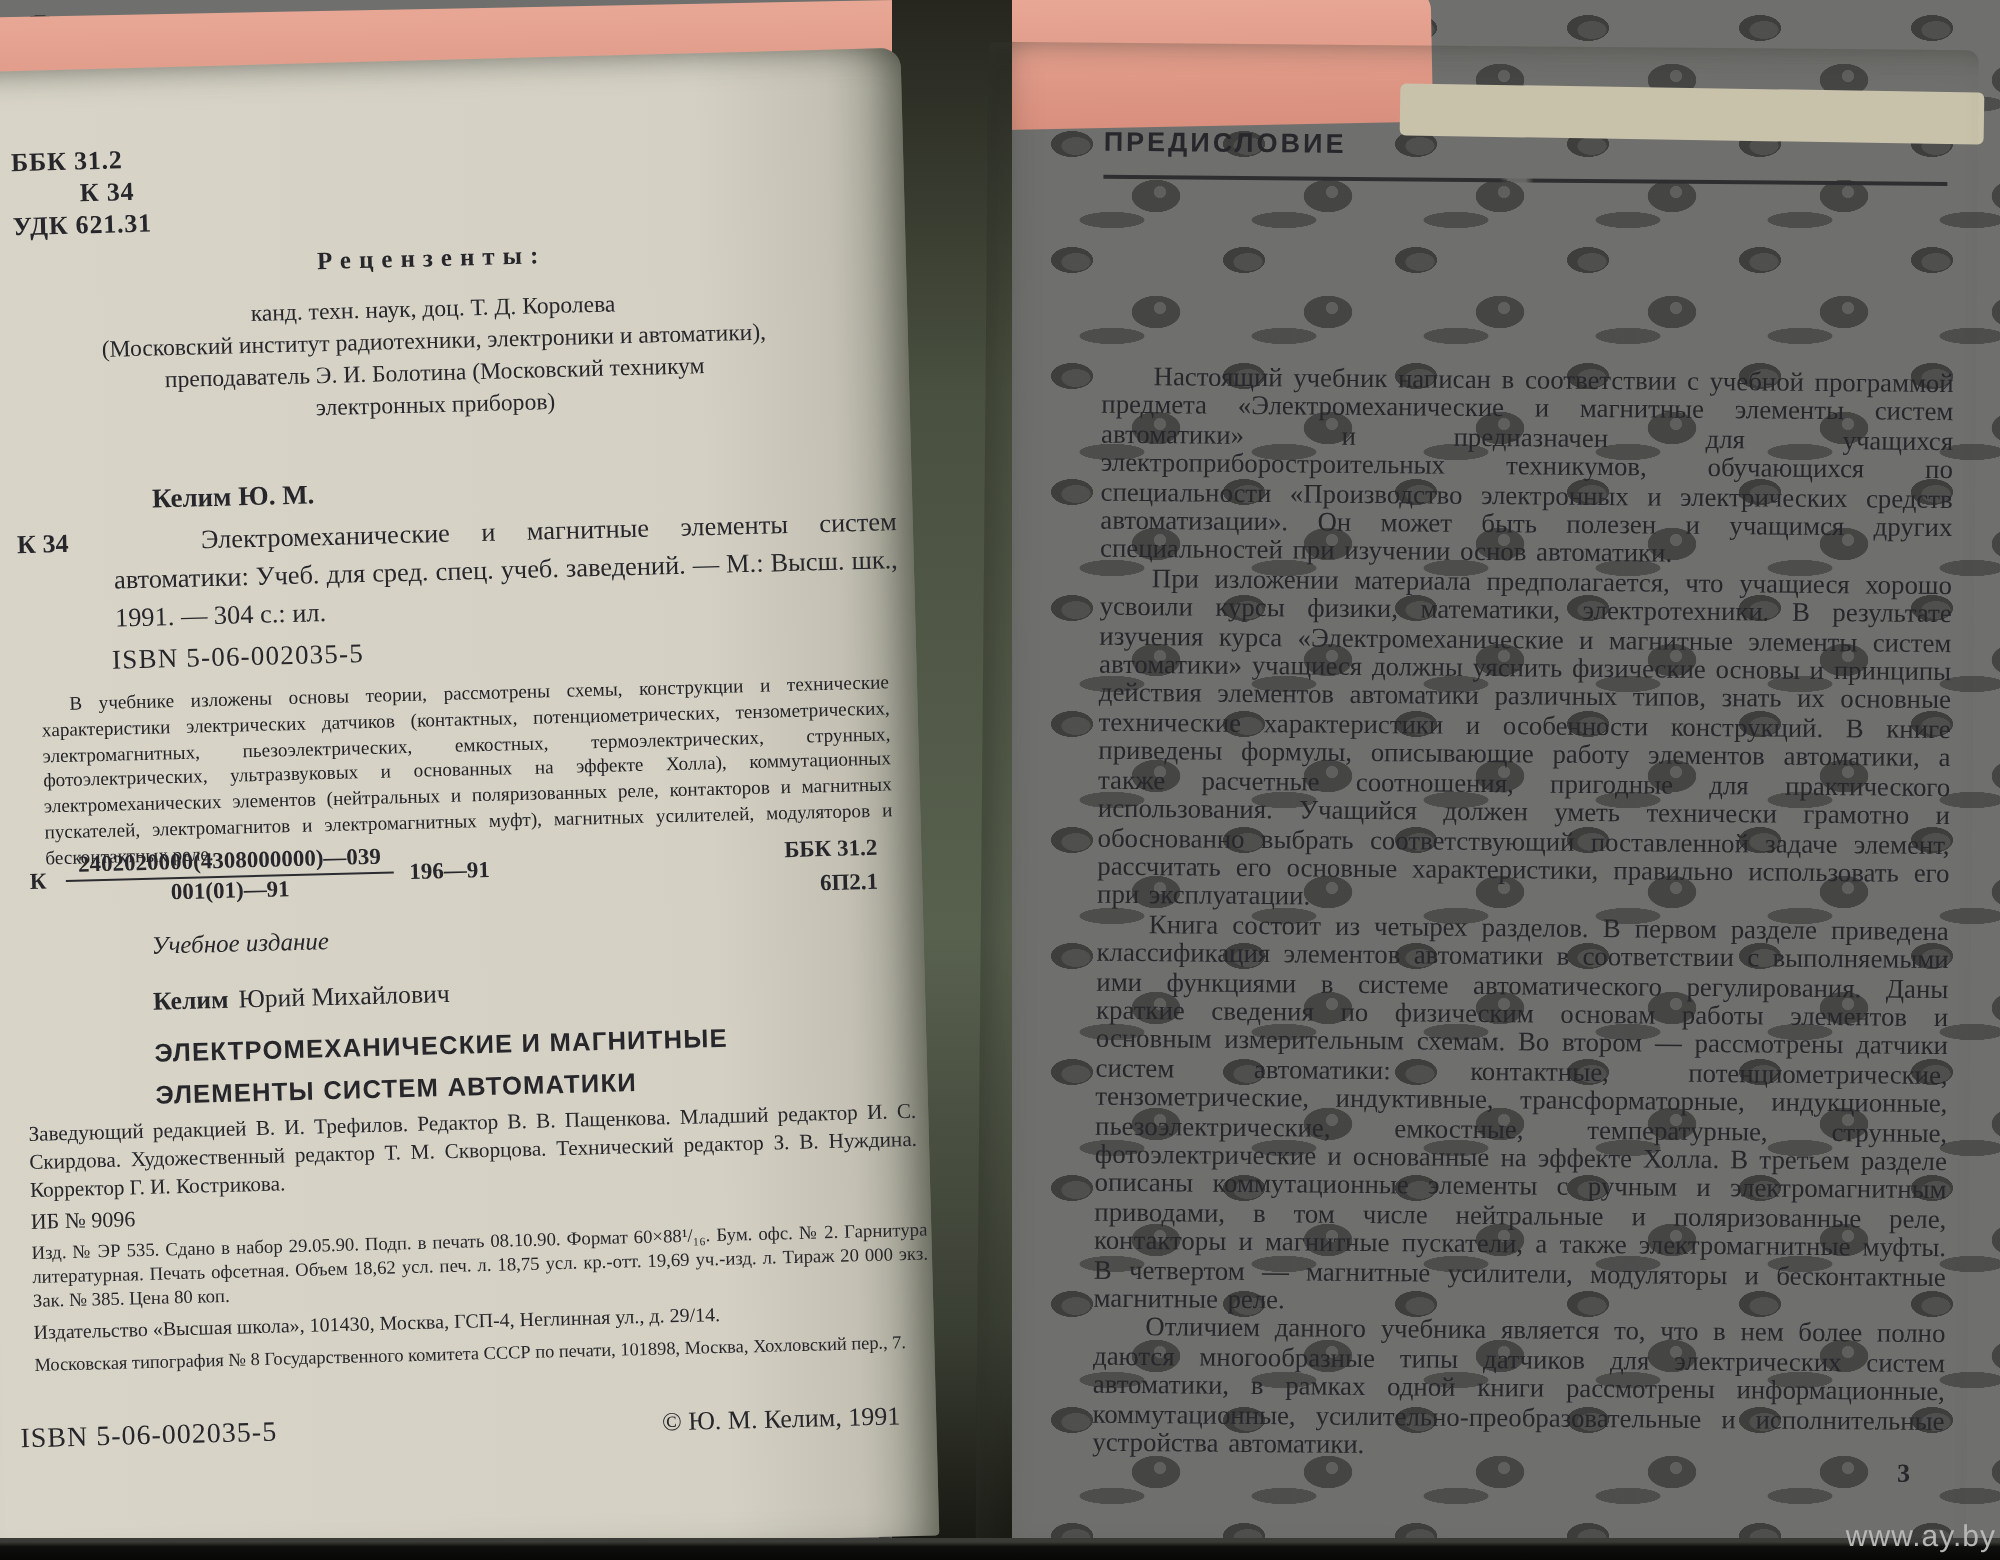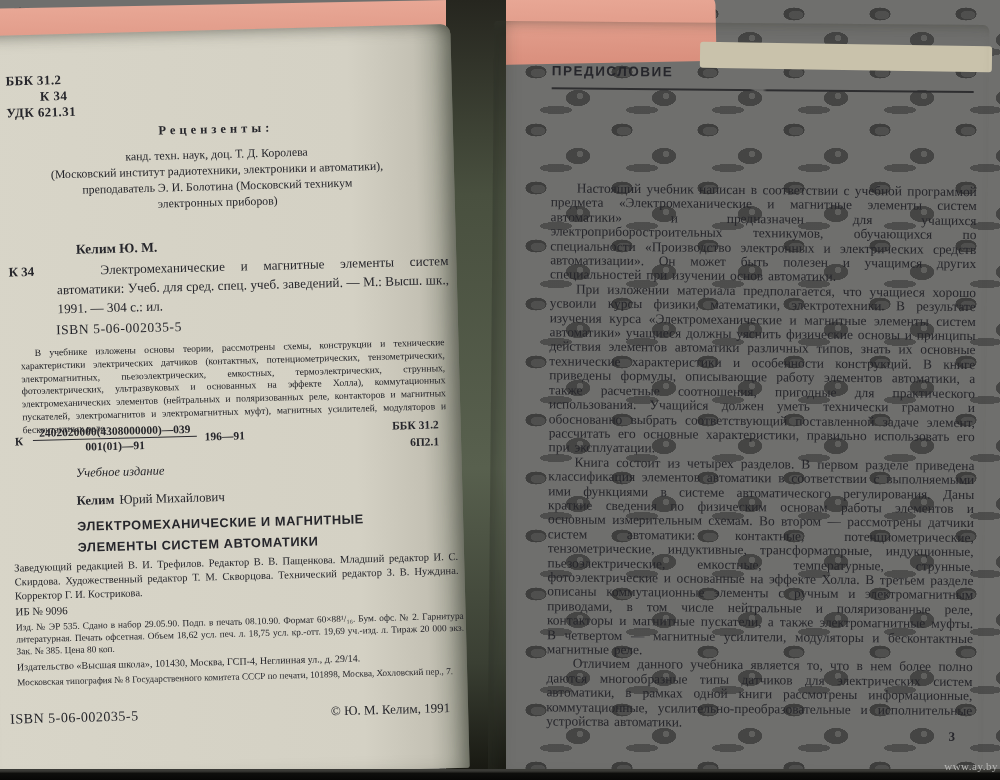--- a/index.html
+++ b/index.html
@@ -67,22 +67,22 @@
   .preface-rule{top:66px;left:58px;width:422px;height:2px;
     background:linear-gradient(to right,#2e2e30 0 47%,rgba(46,46,48,0.15) 48% 50%,#2e2e30 51% 100%);}
   .preface-body{top:160px;left:58px;width:426px;font-size:13.4px;line-height:14.4px;text-align:justify;word-spacing:1.5px;}
   .preface-body p{margin:0;text-indent:26px;}
   .page-number{top:704px;right:28px;font-size:13px;font-weight:bold;}
   
   .bottom-strip{position:absolute;left:0;top:769px;width:1000px;height:11px;z-index:5;
     background:linear-gradient(to bottom,#3a3a36 0 18%,#0e0e0c 40%,#070706);}
   .right-edge{position:absolute;left:984px;top:24px;width:16px;height:756px;z-index:4;
     background:linear-gradient(to right,#45403 8,#443f37 0%,#1a1612 55%,#26231e);}
-  .watermark{position:absolute;right:2px;top:760px;z-index:6;font-family:Liberation Serif, serif;
-    font-size:11px;color:#b7b7b5;letter-spacing:0.5px;}
+  .watermark{position:absolute;right:2px;top:760px;z-index:6;font-family:Liberation Sans, sans-serif;
+    font-size:15px;color:#b7b7b5;letter-spacing:0.5px;}
 </style>
 </head>
 <body>
 
 <div class="scene">
   <div class="cover-pink"></div>
   <div class="under-page-edge"></div>
   <div class="spine"></div>
 
   <div class="page left">

